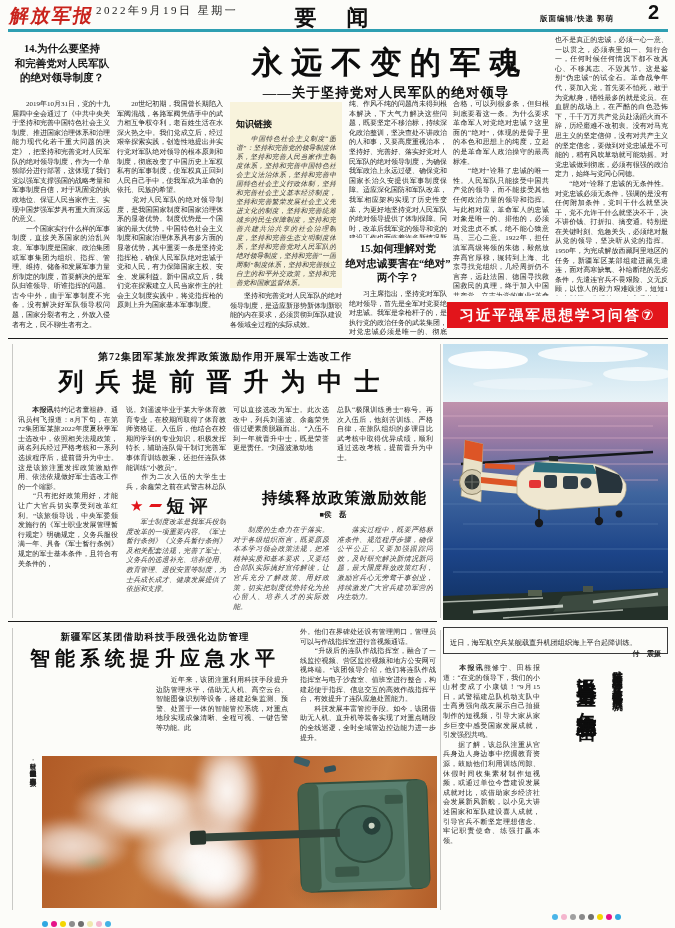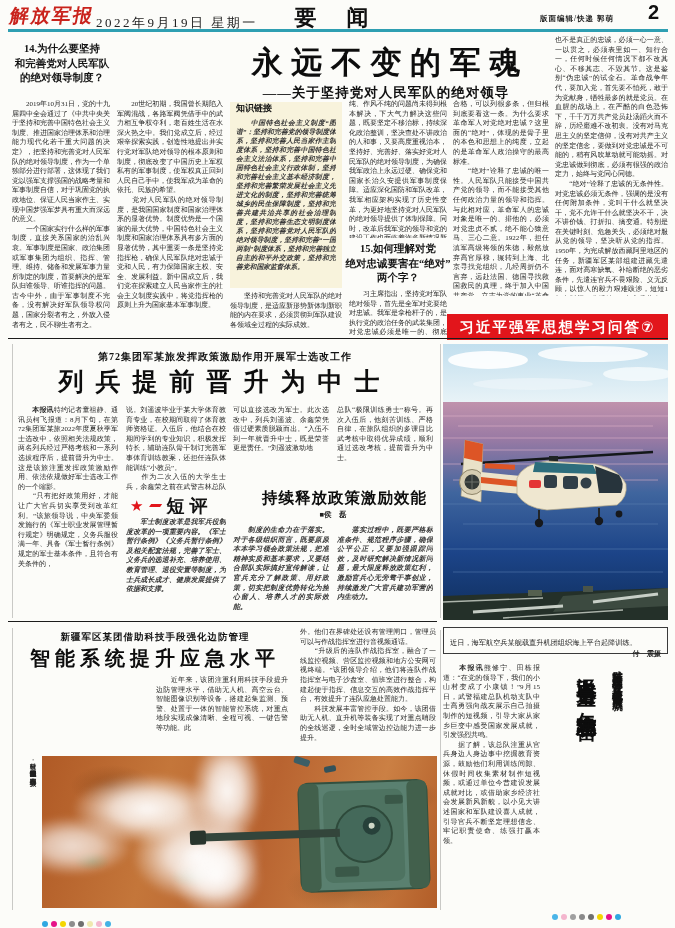--- a/index.html
+++ b/index.html
@@ -2,76 +2,76 @@
 <html><head>
 <meta charset="utf-8">
 <style>
   html,body{margin:0;padding:0;background:#e8e8e4;}
   #page{position:relative;width:675px;height:928px;background:#fcfcf9;margin:0 auto;
         font-family:"Liberation Serif","DejaVu Serif",serif;color:#1d1d1d;overflow:hidden;}
   .abs{position:absolute;}
   .sans{font-family:"Liberation Sans","DejaVu Sans",sans-serif;}
   .col{position:absolute;font-size:7px;line-height:9.6px;text-align:justify;color:#262626;
        overflow:hidden;white-space:pre-line;}
-  .ital{font-style:italic;color:#3a3a3a;font-weight:bold;}
+  .ital{font-style:italic;color:#3a3a3a;}
   .rule-h{position:absolute;background:#1c1c1c;height:1px;}
   .rule-v{position:absolute;background:#c9c9c6;width:1px;}
   .qhead{position:absolute;font-weight:bold;font-size:10.5px;line-height:14.5px;color:#141414;
          text-align:center;white-space:pre-line;}
   .kicker{position:absolute;font-weight:bold;font-size:10px;text-align:center;color:#111;letter-spacing:1px;}
   .dot{display:inline-block;width:6px;height:6px;border-radius:50%;margin-right:3px;}
   .vert{writing-mode:vertical-rl;}
   .byline{font-weight:bold;}
   .smoke{position:absolute;border-radius:50%;filter:blur(3px);
          background:radial-gradient(closest-side,rgba(255,255,255,0.96) 0%,rgba(255,255,255,0.75) 45%,rgba(255,255,255,0) 100%);}
 </style>
 </head>
 <body>
 
 <div id="page">
 
   <div class="abs" style="left:0;top:0;width:675px;height:32px;">
     <div class="abs" style="left:10px;top:3px;font-size:19px;font-weight:bold;color:#c9231c;transform:skewX(-10deg);letter-spacing:2px;">解放军报</div>
-    <div class="abs" style="left:96px;top:14px;font-size:13px;letter-spacing:2.5px;color:#222;">2022年9月19日 星期一</div>
+    <div class="abs" style="left:96px;top:3px;font-size:11px;letter-spacing:2.5px;color:#222;">2022年9月19日 星期一</div>
     <div class="abs sans" style="left:50%;top:3px;transform:translateX(-50%);font-size:22px;font-weight:bold;letter-spacing:12px;color:#111;">要  闻</div>
     <div class="abs" style="left:540px;top:14px;font-size:7.5px;font-weight:bold;color:#222;letter-spacing:1px;">版面编辑/快递  郭萌</div>
     <div class="abs sans" style="left:648px;top:1px;font-size:20px;font-weight:bold;color:#111;">2</div>
     <div class="abs" style="left:8px;top:29px;width:660px;height:3px;background:#2f9fb2;"></div>
   </div>
 
   <div class="abs sans" style="left:228px;top:42px;width:316px;text-align:center;font-size:31px;font-weight:900;color:#0d0d0d;">永 远 不 变 的 军 魂</div>
   <div class="abs" style="left:228px;top:84px;width:316px;text-align:center;font-size:13.5px;font-weight:bold;color:#111;letter-spacing:1px;">——关于坚持党对人民军队的绝对领导</div>
 
   <div class="qhead" style="left:12px;top:42px;width:100px;">14.为什么要坚持
 和完善党对人民军队
 的绝对领导制度？</div>
   <div class="col" style="left:12px;top:100px;width:98px;height:236px;">　　2019年10月31日，党的十九届四中全会通过了《中共中央关于坚持和完善中国特色社会主义制度、推进国家治理体系和治理能力现代化若干重大问题的决定》，把坚持和完善党对人民军队的绝对领导制度，作为一个单独部分进行部署，这体现了我们党以强军支撑强国的战略考量和军事制度自信，对于巩固党的执政地位、保证人民当家作主、实现中国梦强军梦具有重大而深远的意义。
 　　一个国家实行什么样的军事制度，直接关系国家的治乱兴衰。军事制度是国家、政治集团或军事集团为组织、指挥、管理、维持、储备和发展军事力量所制定的制度，首要解决的是军队归谁领导、听谁指挥的问题。古今中外，由于军事制度不完备，没有解决好军队领导权问题，国家分裂者有之，外敌入侵者有之，民不聊生者有之。</div>
   <div class="col" style="left:117px;top:100px;width:106px;height:236px;">　　20世纪初期，我国曾长期陷入军阀混战，各路军阀凭借手中的武力相互争权夺利，老百姓生活在水深火热之中。我们党成立后，经过艰辛探索实践，创造性地提出并实行党对军队绝对领导的根本原则和制度，彻底改变了中国历史上军权私有的军事制度，使军权真正回到人民自己手中，使我军成为革命的依托、民族的希望。
 　　党对人民军队的绝对领导制度，是我国国家制度和国家治理体系的显著优势。制度优势是一个国家的最大优势，中国特色社会主义制度和国家治理体系具有多方面的显著优势，其中重要一条是坚持党指挥枪，确保人民军队绝对忠诚于党和人民，有力保障国家主权、安全、发展利益。新中国成立后，我们党在探索建立人民当家作主的社会主义制度实践中，将党指挥枪的原则上升为国家基本军事制度。</div>
 
-  <div class="abs" style="left:230px;top:102px;width:112px;height:186px;background:#f8f3dc;padding:0 6px;box-sizing:border-box;">
+  <div class="abs" style="left:230px;top:102px;width:112px;height:186px;background:#f8f3dc;padding:16px 6px;box-sizing:border-box;">
     <div style="font-size:9px;font-weight:bold;color:#111;margin-bottom:3px;">知识链接</div>
     <div class="ital" style="font-size:6.8px;line-height:9px;text-align:justify;white-space:pre-line;overflow:hidden;height:160px;">　　中国特色社会主义制度“图谱”：坚持和完善党的领导制度体系，坚持和完善人民当家作主制度体系，坚持和完善中国特色社会主义法治体系，坚持和完善中国特色社会主义行政体制，坚持和完善社会主义基本经济制度，坚持和完善繁荣发展社会主义先进文化的制度，坚持和完善统筹城乡的民生保障制度，坚持和完善共建共治共享的社会治理制度，坚持和完善生态文明制度体系，坚持和完善党对人民军队的绝对领导制度，坚持和完善“一国两制”制度体系，坚持和完善独立自主的和平外交政策，坚持和完善党和国家监督体系。</div>
   </div>
   <div class="col" style="left:230px;top:292px;width:112px;height:44px;">　　坚持和完善党对人民军队的绝对领导制度，是适应新形势新体制新职能的内在要求，必须贯彻到军队建设各领域全过程的实际成效。</div>
 
   <div class="col" style="left:349px;top:100px;width:98px;height:138px;">纯、作风不纯的问题尚未得到根本解决，下大气力解决这些问题，既要坚定不移治标，持续深化政治整训，坚决查处不讲政治的人和事，又要高度重视治本，坚持好、完善好、落实好党对人民军队的绝对领导制度，为确保我军政治上永远过硬、确保党和国家长治久安提供军事制度保障。适应深化国防和军队改革，我军相应架构实现了历史性变革，为更好地坚持党对人民军队的绝对领导提供了体制保障。同时，改革后我军党的领导和党的建设工作也面临着许多新情况新问题，要求适应新形势新体制，加强党对人民军队绝对领导制度的探索实践，推动这一制度优势更好转化为制胜优势。</div>
   <div class="qhead" style="left:345px;top:242px;width:106px;">15.如何理解对党
 绝对忠诚要害在“绝对”
 两个字？</div>
   <div class="col" style="left:349px;top:290px;width:98px;height:46px;">　　习主席指出，坚持党对军队绝对领导，首先是全军对党要绝对忠诚。我军是拿枪杆子的，是执行党的政治任务的武装集团，对党忠诚必须是唯一的、彻底的、无条件的、不掺任何杂质的、没有任何水分的忠诚。衡量我军是不是政治上</div>
   <div class="col" style="left:453px;top:100px;width:96px;height:196px;">合格，可以列很多条，但归根到底要看这一条。为什么要求革命军人对党绝对忠诚？这里面的“绝对”，体现的是骨子里的本色和思想上的纯度，立起的是革命军人政治操守的最高标准。
 　　“绝对”诠释了忠诚的唯一性。人民军队只能接受中国共产党的领导，而不能接受其他任何政治力量的领导和指挥。与此相对应，革命军人的忠诚对象是唯一的、排他的，必须对党忠贞不贰，绝不能心猿意马、三心二意。1922年，担任滇军高级将领的朱德，毅然放弃高官厚禄，辗转到上海、北京寻找党组织，几经周折仍不言弃，远赴法国、德国寻找救国救民的真理，终于加入中国共产党，立志为党的事业“革命到底”。对党绝对忠诚，就是要像老一辈革命家那样，做到倾心向党、毕生跟党。
 　　“绝对”诠释了忠诚的纯粹性。对党</div>
   <div class="col" style="left:555px;top:36px;width:113px;height:260px;">也不是真正的忠诚，必须一心一意、一以贯之，必须表里如一、知行合一，任何时候任何情况下都不改其心、不移其志、不毁其节。这是鉴别“伪忠诚”的试金石。革命战争年代，要加入党，首先要不怕死，敢于为党献身，牺牲最多的就是党员。在血腥的战场上，在严酷的白色恐怖下，千千万万共产党员赴汤蹈火而不辞，历经磨难不改初衷。没有对马克思主义的坚定信仰，没有对共产主义的坚定信念，要做到对党忠诚是不可能的，稍有风吹草动就可能动摇。对党忠诚做到彻底，必须有很强的政治定力，始终与党同心同德。
 　　“绝对”诠释了忠诚的无条件性。对党忠诚必须无条件，强调的是没有任何附加条件，党叫干什么就坚决干，党不允许干什么就坚决不干，决不讲价钱、打折扣、搞变通。特别是在关键时刻、危急关头，必须绝对服从党的领导，坚决听从党的指挥。1950年，为完成解放西藏阿里地区的任务，新疆军区某部组建进藏先遣连，面对高寒缺氧、补给断绝的恶劣条件，先遣连官兵不畏艰险、义无反顾，以惊人的毅力艰难跋涉，短短1年多时间，先遣连138名官兵共有63人牺牲，最终胜利进军藏北高原，用生命践行了对党的绝对忠诚。</div>
 
   <div class="abs sans" style="left:447px;top:302px;width:221px;height:26px;background:#e2151b;color:#ffffff;font-size:14.5px;
-              font-weight:bold;letter-spacing:2px;text-align:center;line-height:26px;margin-top:12px;">习近平强军思想学习问答⑦</div>
+              font-weight:bold;letter-spacing:2px;text-align:center;line-height:26px;">习近平强军思想学习问答⑦</div>
 
   <div class="rule-h" style="left:8px;top:338px;width:660px;"></div>
 
   <div class="kicker" style="left:30px;top:350px;width:390px;">第72集团军某旅发挥政策激励作用开展军士选改工作</div>
   <div class="abs sans" style="left:18px;top:365px;width:414px;text-align:center;font-size:25px;font-weight:900;letter-spacing:12px;color:#0d0d0d;">列兵提前晋升为中士</div>
 
   <div class="col" style="left:18px;top:406px;width:100px;height:212px;"><span class="byline">　　本报讯</span><span>特约记者童祖静、通讯员柯飞报道：8月下旬，在第72集团军某旅2022年度夏秋季军士选改中，依照相关法规政策，两名列兵经过严格考核和一系列选拔程序后，提前晋升为中士。这是该旅注重发挥政策激励作用、依法依规做好军士选改工作的一个缩影。
 　　“只有把好政策用好，才能让广大官兵切实享受到改革红利。”该旅领导说，中央军委颁发施行的《军士职业发展管理暂行规定》明确规定，义务兵服役满一年、具备《军士暂行条例》规定的军士基本条件，且符合有关条件的，</span></div>
   <div class="col" style="left:126px;top:406px;width:100px;height:84px;">说。刘遥波毕业于某大学体育教育专业，在校期间取得了体育教师资格证。入伍后，他结合在校期间学到的专业知识，积极发挥特长，辅助连队骨干制订完善军事体育训练教案，还担任连队体能训练“小教员”。
 　　作为二次入伍的大学生士兵，余鑫荣之前在武警吉林总队服役，曾获得</div>

